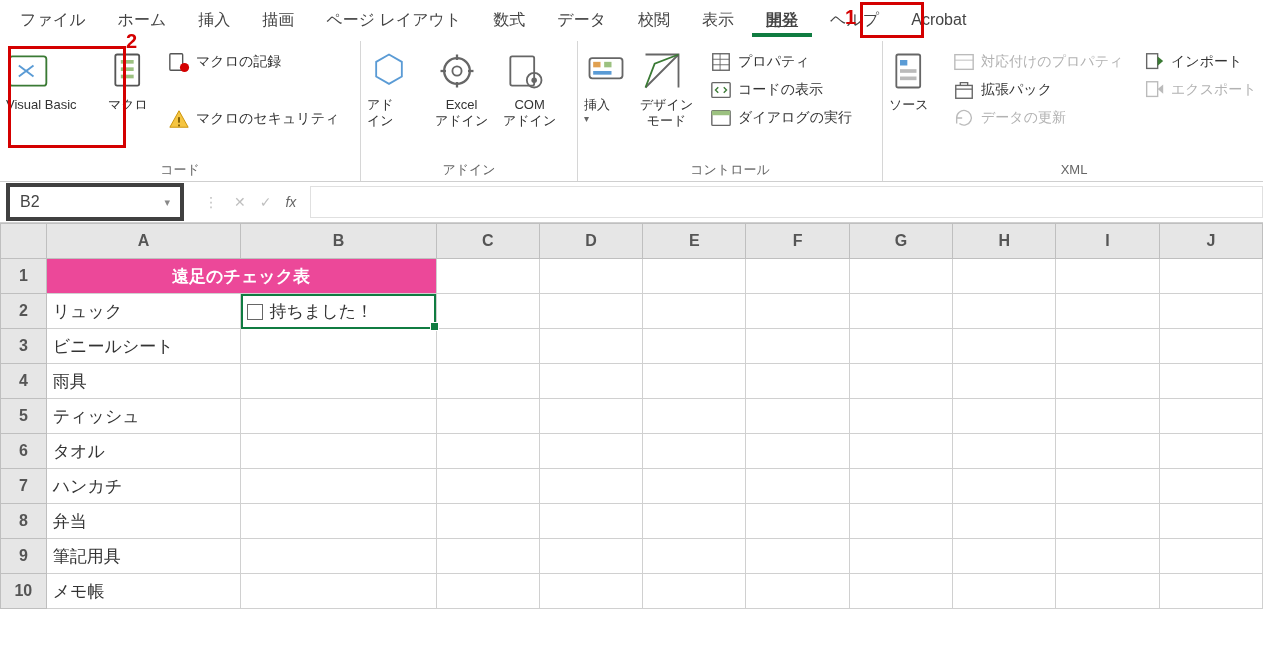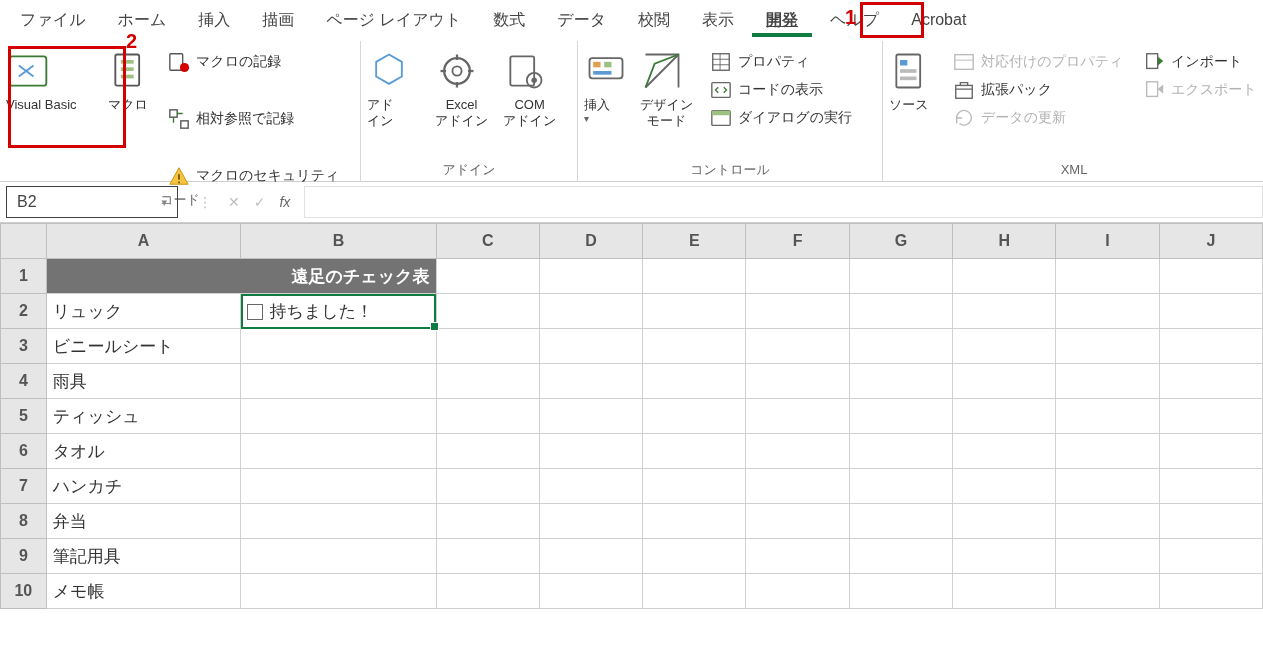--- a/index.html
+++ b/index.html
@@ -16,31 +16,31 @@
   .group-label{text-align:center;font-size:13px;color:#666;padding:2px 0 4px 0;}
   .bigbtn{display:flex;flex-direction:column;align-items:flex-start;justify-content:flex-start;width:68px;height:110px;padding-top:4px;}
   .bigbtn .ico{width:44px;height:44px;margin-bottom:4px;}
   .bigbtn .lbl{font-size:13px;text-align:center;line-height:1.25;}
   .col{display:flex;flex-direction:column;gap:2px;padding-top:4px;}
   .smallbtn{display:flex;align-items:center;gap:6px;padding:2px 4px;font-size:14px;white-space:nowrap;}
   .smallbtn .ico{width:22px;height:22px;flex-shrink:0;}
   .disabled{color:#b2b2b2;}
 
   .formula-row{display:flex;align-items:center;height:40px;border-bottom:1px solid #cfcfcf;background:#fff;}
-  .cellref{width:150px;height:30px;margin:0 6px;display:flex;align-items:center;padding:0 10px;border:1px solid #404040;font-size:16px;color:#444;justify-content:space-between;}
+  .cellref{width:150px;height:30px;margin:0 6px;display:flex;align-items:center;padding:0 10px;border:4px solid #404040;font-size:16px;color:#444;justify-content:space-between;}
   .fx-sep{display:flex;align-items:center;gap:14px;padding:0 14px;color:#bfbfbf;}
   .fx-input{flex:1;height:30px;border:1px solid #e0e0e0;padding:0 8px;font-size:15px;}
 
   .grid-wrap{position:relative;}
   table.grid{border-collapse:collapse;table-layout:fixed;}
   .corner{width:44px;height:32px;background:#e6e6e6;border:1px solid #bfbfbf;}
   .colhead{height:32px;background:#e6e6e6;border:1px solid #bfbfbf;text-align:center;font-size:16px;color:#555;}
   .rowhead{width:44px;background:#e6e6e6;border:1px solid #bfbfbf;text-align:center;font-size:16px;color:#555;}
   td.cell{border:1px solid #d0d0d0;height:34px;padding:0 6px;font-size:17px;vertical-align:middle;white-space:nowrap;}
-  .merged-title{background:#737373;color:#fff;font-weight:bold;text-align:right;font-size:18px;}
+  .merged-title{background:#ec4899;color:#fff;font-weight:bold;text-align:center;font-size:18px;}
   .sel{outline:2px solid #107c41;outline-offset:-2px;position:relative;}
   .sel::after{content:"";position:absolute;right:-3px;bottom:-3px;width:7px;height:7px;background:#107c41;border:1px solid #fff;}
   .chkbox{display:inline-block;width:14px;height:14px;border:1px solid #666;margin-right:6px;vertical-align:middle;}
   svg{display:block;}
 </style>
 </head>
 <body>
 
 <div class="annot" style="top:6px;left:845px;">1</div>
 <div class="annot-box" style="top:2px;left:860px;width:58px;height:30px;"></div>
@@ -92,30 +92,20 @@
               <svg viewBox="0 0 24 24">
                 <rect x="2" y="3" width="14" height="18" rx="1" fill="none" stroke="#555" stroke-width="1.5"></rect>
                 <circle cx="18" cy="18" r="5" fill="#d40000"></circle>
               </svg>
             </span>
           <span>マクロの記録</span>
         </div>
         <div class="smallbtn">
           <span class="ico">
               <svg viewBox="0 0 24 24">
-                <rect x="2" y="2" width="8" height="8" fill="none" stroke="#555" stroke-width="1.5"></rect>
-                <rect x="14" y="14" width="8" height="8" fill="none" stroke="#555" stroke-width="1.5"></rect>
-                <path d="M10 6h6M6 10v6" stroke="#3a7a34" stroke-width="1.5"></path>
-              </svg>
-            </span>
-          <span>相対参照で記録</span>
-        </div>
-        <div class="smallbtn">
-          <span class="ico">
-              <svg viewBox="0 0 24 24">
                 <path d="M12 3L2 21h20L12 3z" fill="#f5c542" stroke="#c98f00" stroke-width="1"></path>
                 <rect x="11" y="10" width="2" height="6" fill="#7a5a00"></rect>
                 <rect x="11" y="18" width="2" height="2" fill="#7a5a00"></rect>
               </svg>
             </span>
           <span>マクロのセキュリティ</span>
         </div>
       </div>
     </div>
     <div class="group-label">コード</div>

